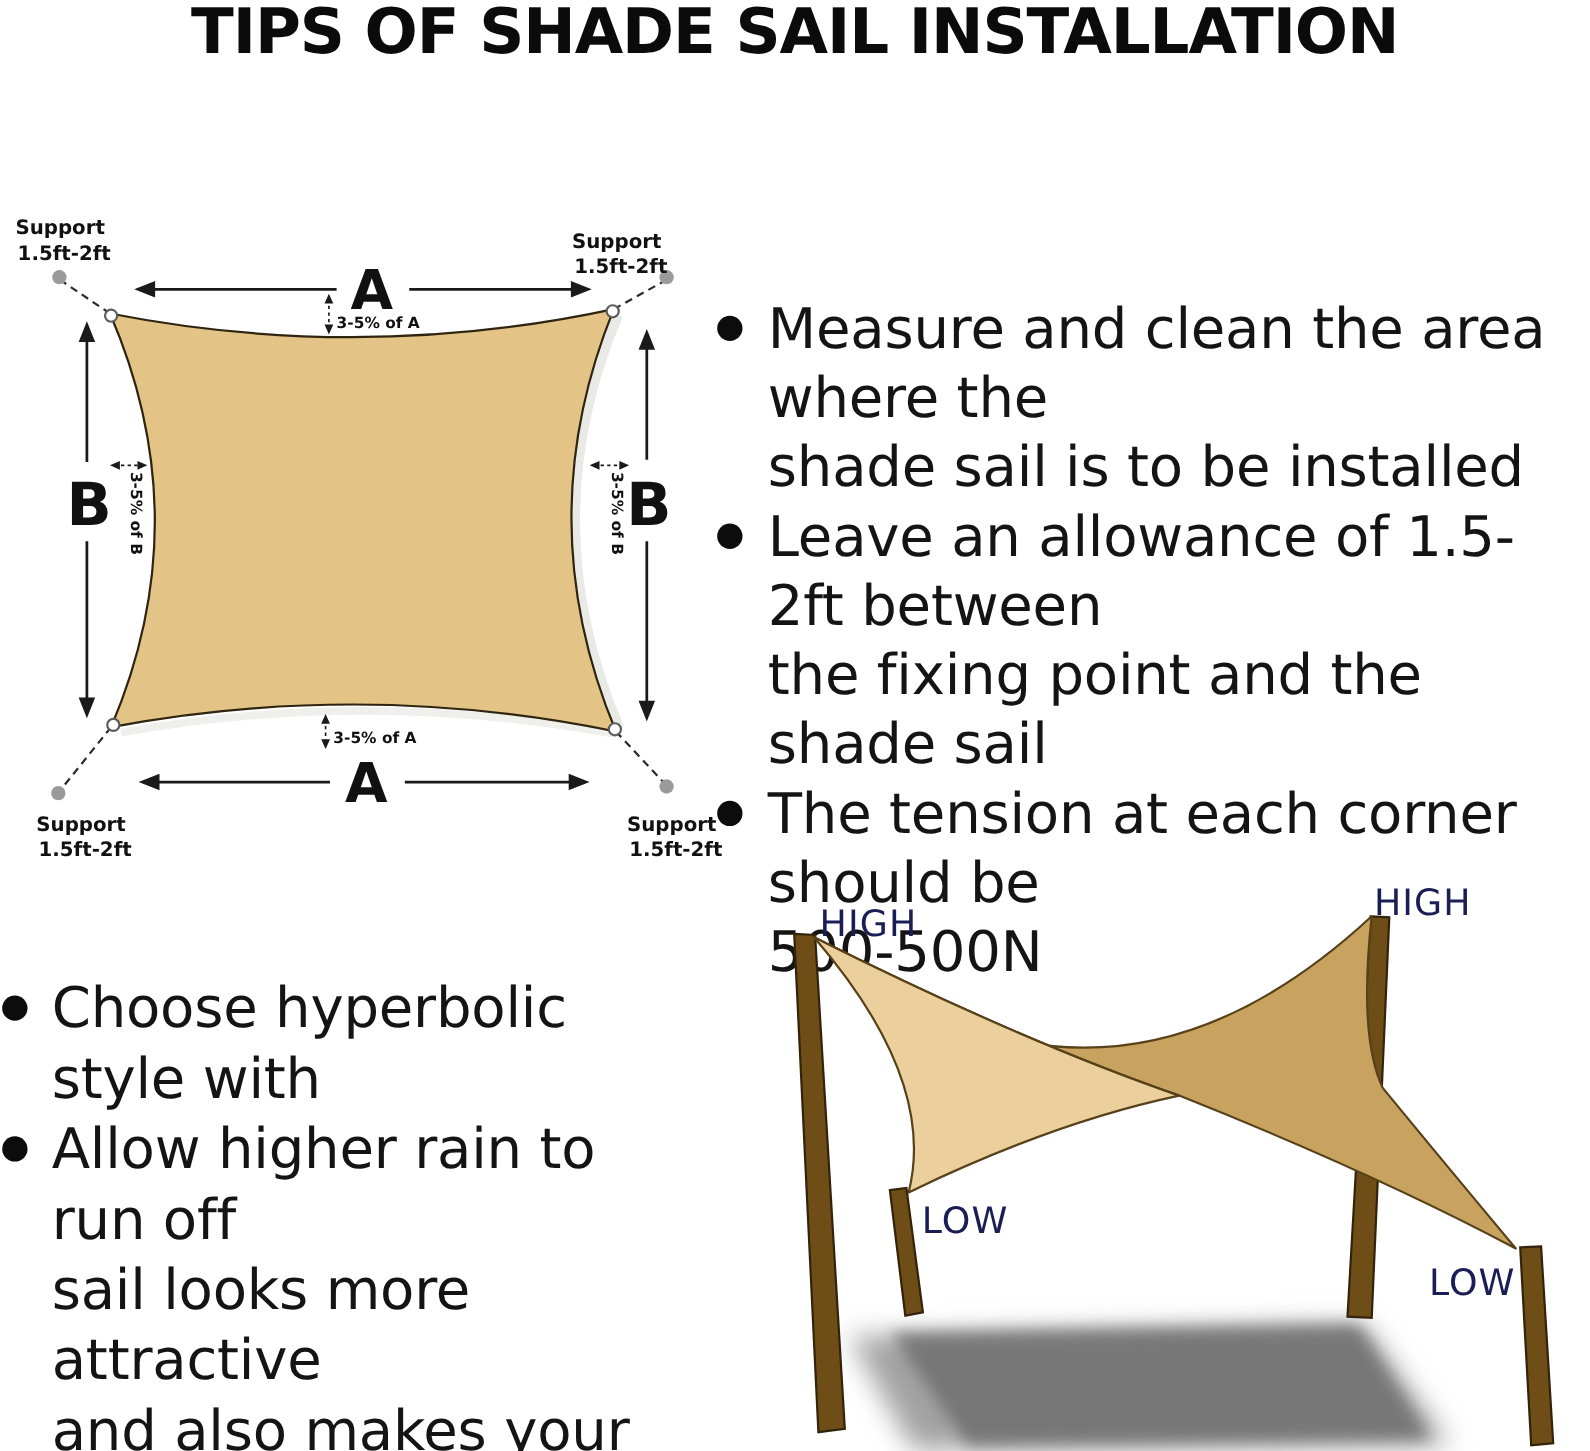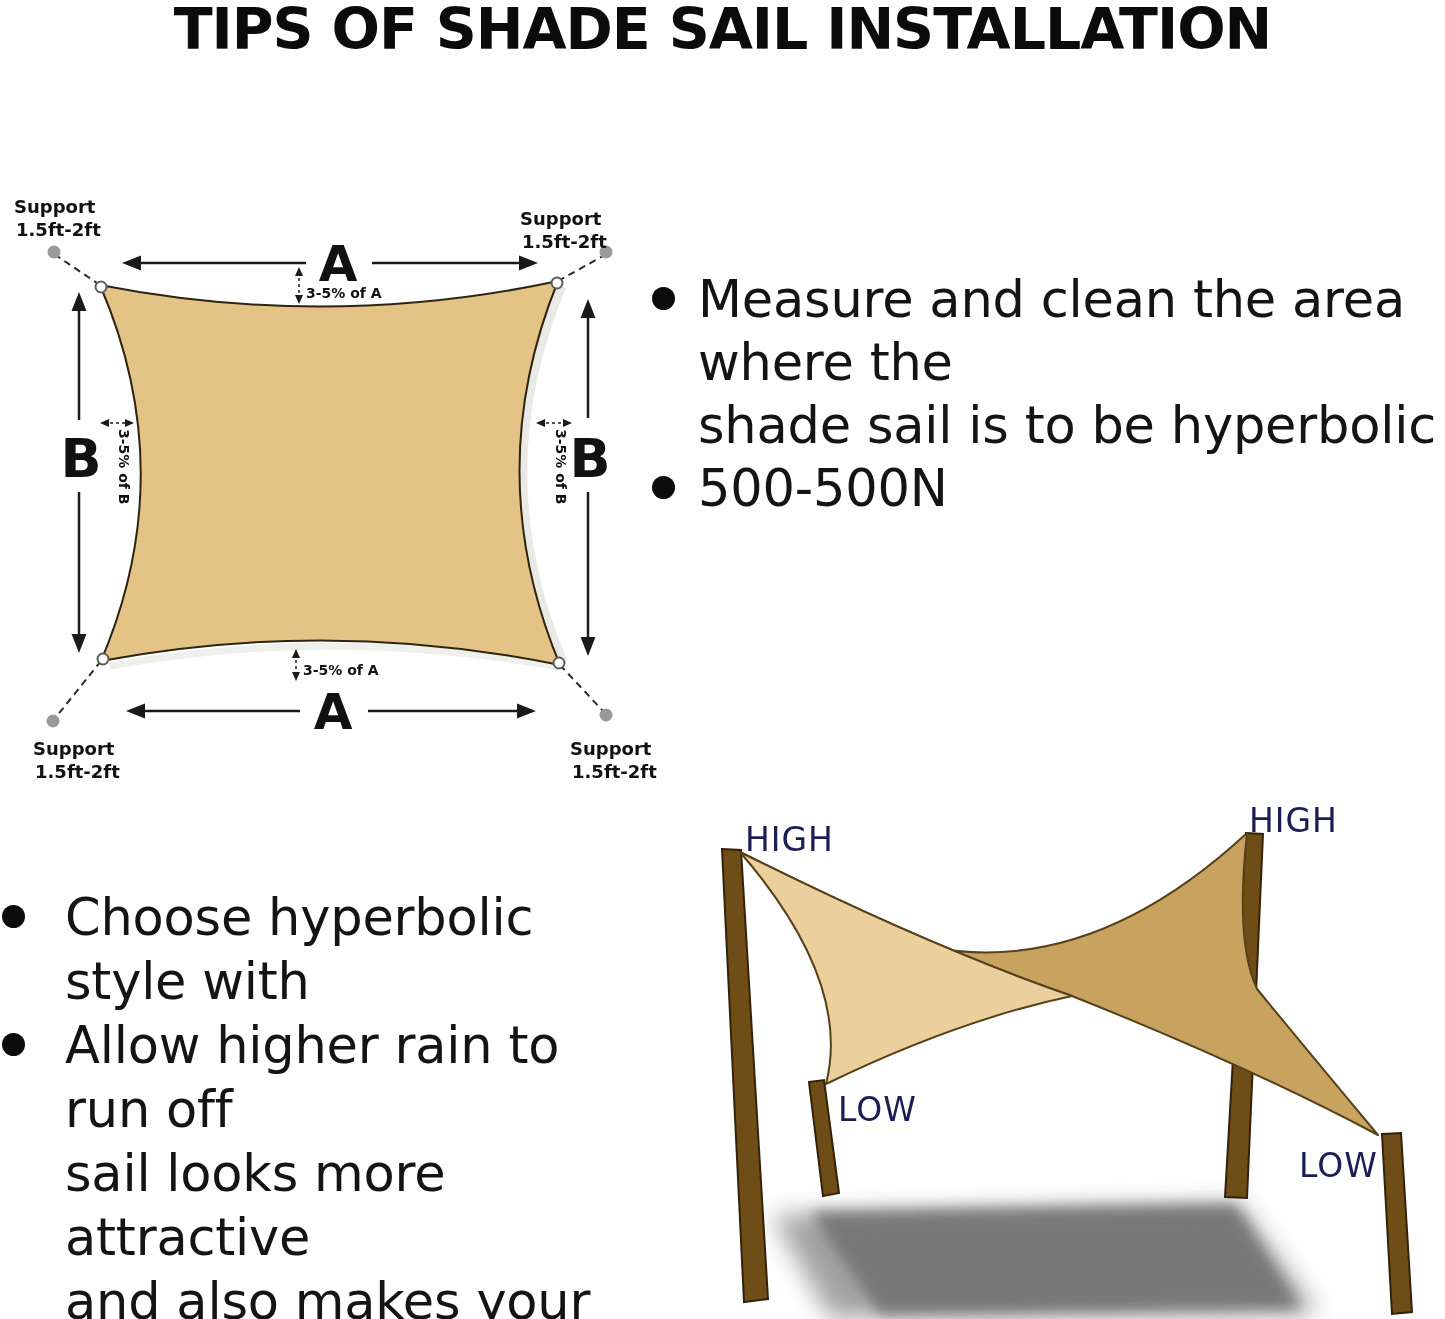--- a/index.html
+++ b/index.html
@@ -24,21 +24,21 @@
   .bullet-item{display:grid;}
   .bullet-item .dot{
     width:23px;height:23px;border-radius:50%;
     background:#0c0c0c;
   }
   .bullet-item .lines{font-size:51px;line-height:63px;color:#141414;letter-spacing:-0.2px;}
   .list-top-right{left:652px;top:268px;width:793px;}
   .list-top-right .bullet-item{grid-template-columns:46px 1fr;}
   .list-top-right .dot{margin-top:19px;}
   .list-bottom-left{left:2px;top:886px;width:640px;}
-  .list-bottom-left .bullet-item{grid-template-columns:45px 1fr;gap:18px;}
+  .list-bottom-left .bullet-item{grid-template-columns:45px 1fr;}
   .list-bottom-left .dot{margin-top:19px;}
   .list-bottom-left .lines{line-height:64px;}
   svg text{font-family:"DejaVu Sans", sans-serif;}
 </style>
 </head>
 <body>
 
 <div class="page">
 
   <div class="title">TIPS OF SHADE SAIL INSTALLATION</div>
@@ -136,26 +136,34 @@
       <text x="570" y="755">Support</text>
       <text x="572" y="778">1.5ft-2ft</text>
     </g>
   </svg>
 
   <div class="bullet-list list-top-right">
     <div class="bullet-item">
       <span class="dot"></span>
       <div class="lines">
         <div>Measure and clean the area where the</div>
-        <div>shade sail is to be hyperbolic</div>
-      </div>
-    </div>
-    <div class="bullet-item">
-      <span class="dot"></span>
-      <div class="lines">
+        <div>shade sail is to be installed</div>
+      </div>
+    </div>
+    <div class="bullet-item">
+      <span class="dot"></span>
+      <div class="lines">
+        <div>Leave an allowance of 1.5-2ft between</div>
+        <div>the fixing point and the shade sail</div>
+      </div>
+    </div>
+    <div class="bullet-item">
+      <span class="dot"></span>
+      <div class="lines">
+        <div>The tension at each corner should be</div>
         <div>500-500N</div>
       </div>
     </div>
   </div>
 
   <div class="bullet-list list-bottom-left">
     <div class="bullet-item">
       <span class="dot"></span>
       <div class="lines">
         <div>Choose hyperbolic style with</div>

